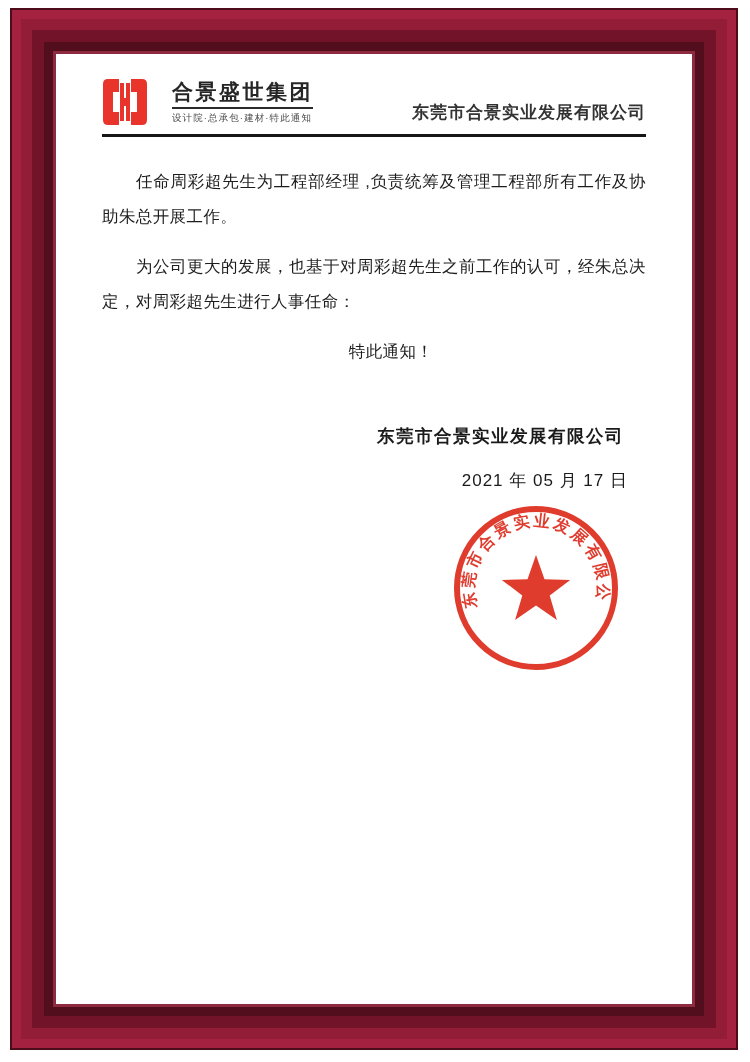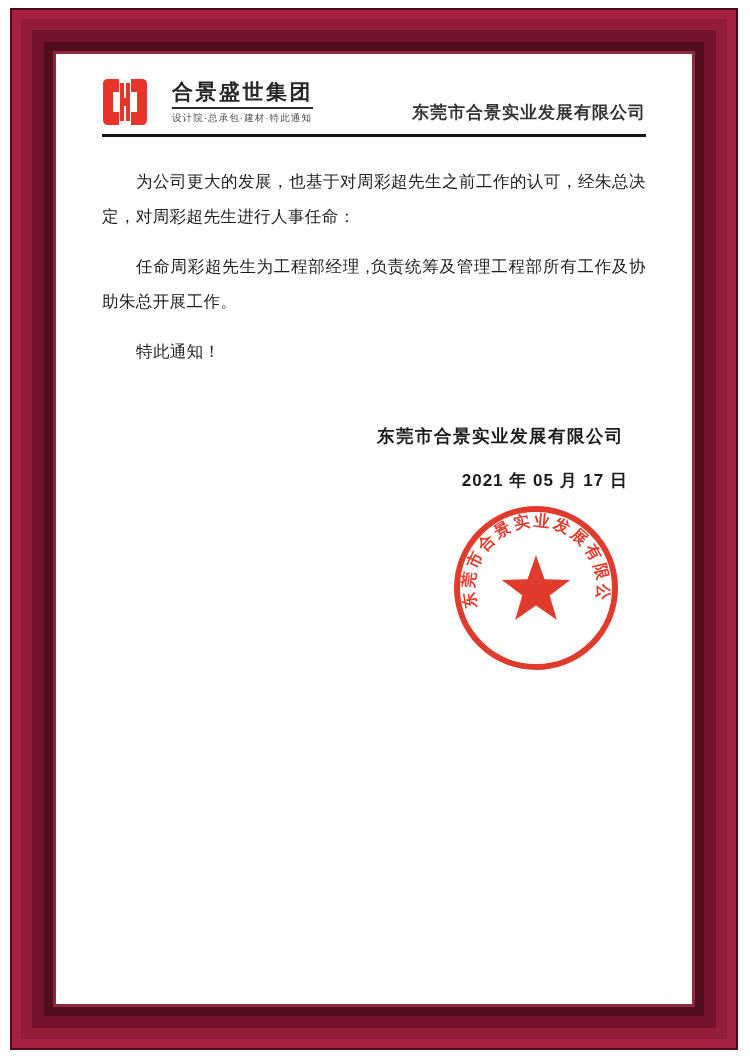--- a/index.html
+++ b/index.html
@@ -34,26 +34,26 @@
   .logo-tagline{font-size:9.5px;color:#4a4a4a;letter-spacing:1.1px;margin-top:3px;}
   .header-company{font-size:17px;font-weight:600;color:#333333;letter-spacing:1px;
                   padding-bottom:2px;}
   
   .doc-title{margin-top:60px;text-align:center;font-size:23px;font-weight:700;
              letter-spacing:3px;color:#111;line-height:28px;}
   
   .body{margin-top:27px;}
   .body p{margin:0 0 15px 0;font-size:16.5px;line-height:35px;text-indent:34px;
           text-align:justify;letter-spacing:0.4px;color:#1d1d1d;}
-  .body p.no-justify{text-align:left;}
+  .body p.no-justify{text-align:center;}
   
   .sig-company{margin-top:50px;text-align:right;padding-right:22px;
                font-size:17.5px;font-weight:600;letter-spacing:1.5px;line-height:35px;color:#1a1a1a;}
   .sig-date{margin-top:14px;text-align:right;padding-right:18px;
-            font-size:17px;font-weight:700;letter-spacing:1px;line-height:26px;color:#1a1a1a;}
+            font-size:17px;font-weight:400;letter-spacing:1px;line-height:26px;color:#1a1a1a;}
   
   .seal{position:absolute;left:394px;top:448px;width:172px;height:172px;
         mix-blend-mode:multiply;opacity:0.92;pointer-events:none;}
   .seal text{font-family:"Liberation Serif","DejaVu Serif",serif;font-weight:700;}
 </style>
 </head>
 <body>
 
 <div class="frame">
  <div class="f f1">
@@ -74,22 +74,22 @@
         <div class="logo-text">
           <span class="logo-title">合景盛世集团</span>
           <span class="logo-tagline">设计院·总承包·建材·特此通知</span>
         </div>
       </div>
       <div class="header-company">东莞市合景实业发展有限公司</div>
     </div>
 
 
     <div class="body">
+      <p>任命周彩超先生为工程部经理 ,负责统筹及管理工程部所有工作及协助朱总开展工作。</p>
       <p>为公司更大的发展，也基于对周彩超先生之前工作的认可，经朱总决定，对周彩超先生进行人事任命：</p>
-      <p>任命周彩超先生为工程部经理 ,负责统筹及管理工程部所有工作及协助朱总开展工作。</p>
       <p class="no-justify">特此通知！</p>
     </div>
 
     <div class="sig-company">东莞市合景实业发展有限公司</div>
     <div class="sig-date">2021 年 05 月 17 日</div>
 
     <svg class="seal" viewBox="0 0 172 172">
       <circle cx="86" cy="86" r="79" fill="none" stroke="#dd2b1c" stroke-width="6"></circle>
       <polygon fill="#dd2b1c" points="86,53 94.5,77.3 120.2,77.9 99.7,93.5 106.9,118.1 86,103.4 65.1,118.1 72.3,93.5 51.8,77.9 77.5,77.3"></polygon>
       <defs>

